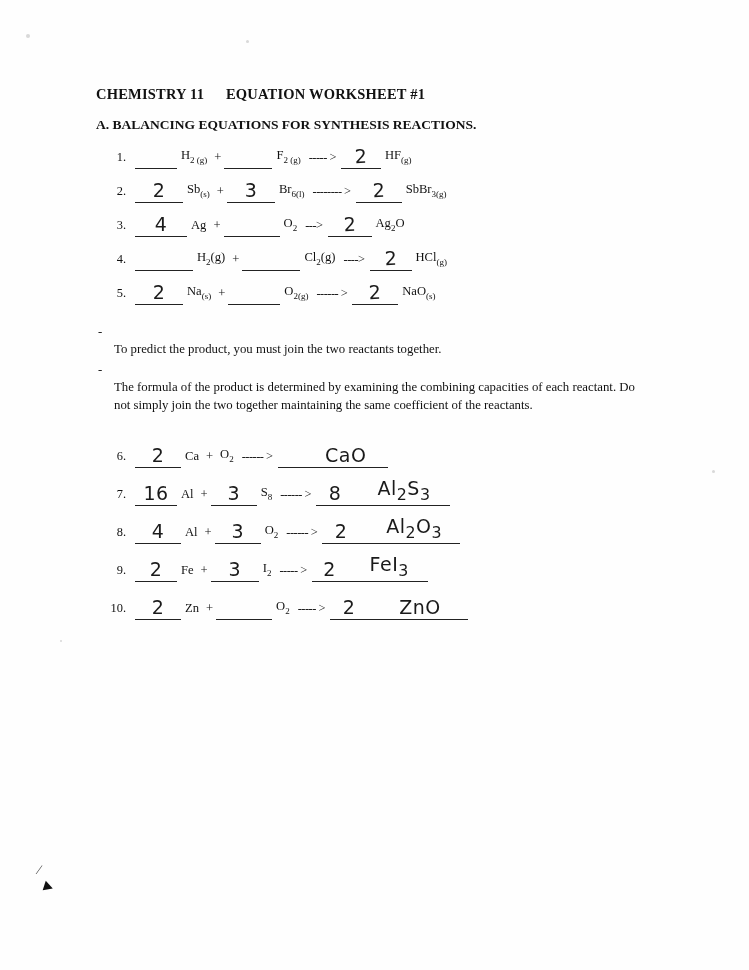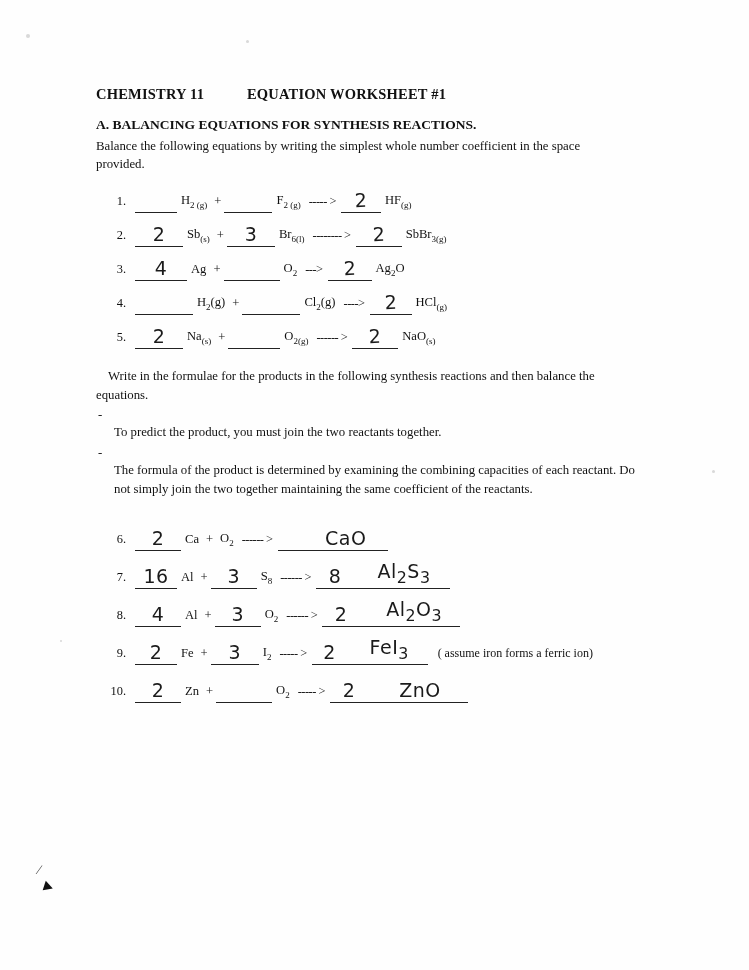--- a/index.html
+++ b/index.html
@@ -32,21 +32,21 @@
     left: 96px;
     top: 86px;
     width: 560px;
   }
   .title-row {
     font-weight: bold;
     font-size: 14.5px;
     letter-spacing: .2px;
     margin-bottom: 14px;
   }
-  .title-row .t2 { margin-left: 39px; }
+  .title-row .t2 { margin-left: 18px; }
 
   .sect-head {
     font-weight: bold;
     font-size: 13.5px;
     margin-bottom: 4px;
   }
   .sect-sub {
     font-weight: bold;
     font-size: 12.8px;
     line-height: 1.38;
@@ -156,21 +156,20 @@
   <div class="speck" style="left:60px;  top:640px; width:2px; height:2px;"></div>
 
   <div class="sheet">
 
     <div class="title-row">
       <span>CHEMISTRY 11</span>
       <span class="t2">EQUATION WORKSHEET #1</span>
     </div>
 
     <div class="sect-head">A.  BALANCING EQUATIONS FOR SYNTHESIS REACTIONS.</div>
-    <div class="instr">Balance the following equations by writing the simplest whole number coefficient in the space provided.</div>
 
     <div class="eqlist">
 
       <div class="eq">
         <span class="num">1.</span>
         <span class="blank" style="width:42px;">
             <span class="hand"></span>
           </span>
         <span class="term">H<sub>2 (g)</sub></span>
         <span class="plus">+</span>
@@ -253,21 +252,20 @@
         <span class="arrow">------ &gt;</span>
         <span class="blank" style="width:46px;">
             <span class="hand lean">2</span>
           </span>
         <span class="term">NaO<sub>(s)</sub></span>
       </div>
 
     </div>
 
     <div class="mid-block">
-      <div style="text-indent:12px;">Write in the formulae for the products in the following synthesis reactions and then balance the equations.</div>
       <div class="bullet">
         <span class="dash">-</span>
         <span class="btxt">To predict the product, you must join the two reactants together.</span>
       </div>
       <div class="bullet">
         <span class="dash">-</span>
         <span class="btxt">The formula of the product is determined by examining the combining capacities of each reactant.  Do not simply join the two together maintaining the same coefficient of the reactants.</span>
       </div>
     </div>
 
@@ -338,21 +336,20 @@
             <span class="hand">3</span>
           </span>
         <span class="term">I<sub>2</sub></span>
         <span class="arrow">----- &gt;</span>
         <span class="blank" style="width:36px;">
             <span class="hand">2</span>
           </span>
         <span class="blank" style="width:80px;">
             <span class="hand" style="left:52%;">FeI<sub>3</sub></span>
           </span>
-        <span class="note">( assume iron forms a ferric ion)</span>
       </div>
 
       <div class="eq">
         <span class="num">10.</span>
         <span class="blank" style="width:46px;">
             <span class="hand">2</span>
           </span>
         <span class="term">Zn</span>
         <span class="plus">+</span>
         <span class="blank" style="width:56px;">

